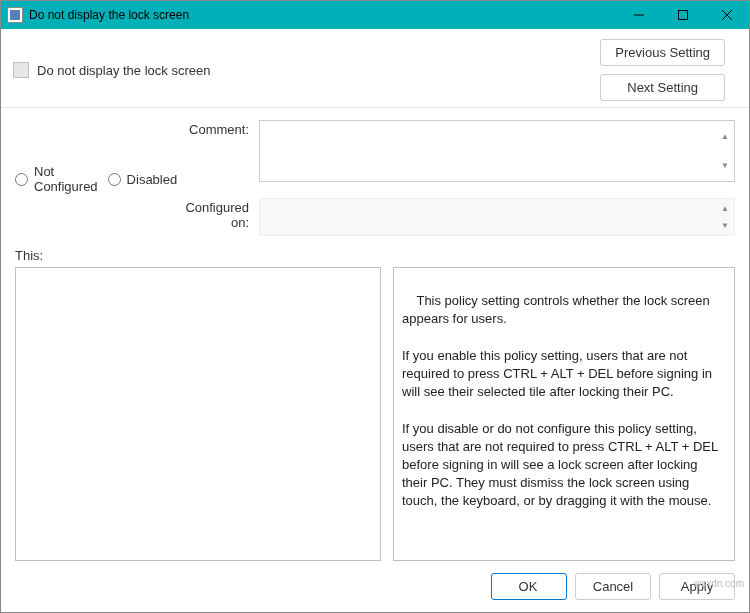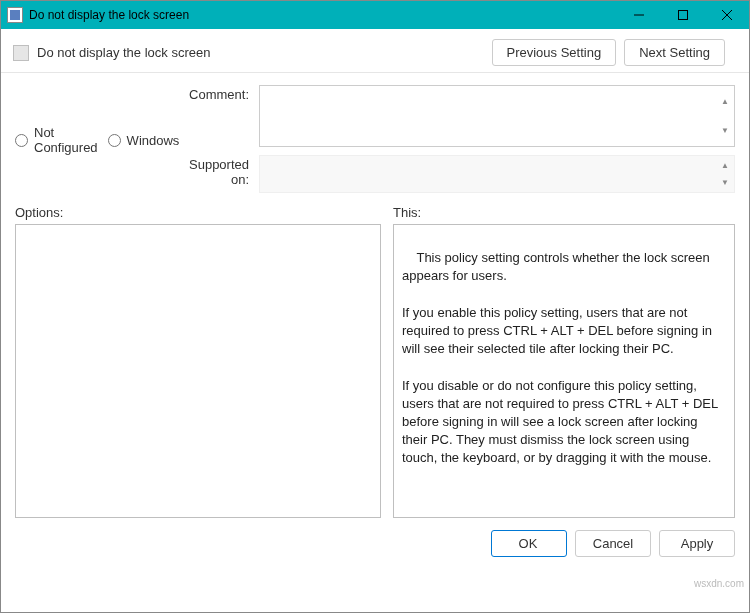--- a/index.html
+++ b/index.html
@@ -7,29 +7,29 @@
     .titlebar { background: #00b0b9; height: 28px; display: flex; align-items: center; padding: 0 0 0 6px; }
     .titlebar-icon { width: 16px; height: 16px; margin-right: 6px; background: #fff; border: 1px solid #888; display: inline-block; position: relative; }
     .titlebar-icon::after { content: ""; position: absolute; inset: 2px; background: #5a7fbf; }
     .titlebar-text { flex: 1; color: #000; font-size: 12px; }
     .titlebar-btns { display: flex; }
     .tbtn { width: 44px; height: 28px; display: flex; align-items: center; justify-content: center; }
     .tbtn svg { stroke: #000; stroke-width: 1; fill: none; }
     .subheader { display: flex; align-items: center; padding: 10px 12px 6px 12px; border-bottom: 1px solid #e6e6e6; }
     .sub-icon { width: 16px; height: 16px; margin-right: 8px; background: #e6e6e6; border: 1px solid #bfbfbf; }
     .sub-title { flex: 1; color: #333; }
-    .nav-btns { display: flex; gap: 8px; padding-right: 12px; }
+    .nav-btns { display: flex; gap: 8px; padding-right: 12px; flex-direction: column; }
     .btn { background: #fff; border: 1px solid #ccc; border-radius: 3px; padding: 5px 14px; color: #333; font-size: 13px; }
     .btn-primary { border-color: #0078d4; padding-left: 12px; }
     .upper { display: flex; padding: 12px 14px 4px 14px; gap: 14px; }
     .radios { width: 140px; display: flex; flex-direction: row; gap: 10px; padding-top: 2px; }
     .radio-row { display: flex; align-items: center; gap: 6px; color: #333; }
     .radio-row input { accent-color: #0067c0; margin: 0; }
     .radio-row.sel { color: #0067c0; }
-    .fields { flex: 1; display: flex; flex-direction: column; gap: 8px; }
+    .fields { flex: 1; display: flex; flex-direction: column; gap: 16px; }
     .field-row { display: flex; align-items: flex-start; gap: 10px; }
     .field-label { width: 80px; color: #333; padding-top: 2px; text-align: right; }
     .comment-box { flex: 1; height: 62px; border: 1px solid #ccc; background: #fff; position: relative; }
     .supported-box { flex: 1; min-height: 38px; border: 1px solid #efefef; background: #f8f8f8; padding: 6px 22px 6px 8px; color: #333; position: relative; }
     .spin-arrows { position: absolute; right: 1px; top: 1px; bottom: 1px; width: 16px; display: flex; flex-direction: column; }
     .spin-arrows span { flex: 1; display: flex; align-items: center; justify-content: center; color: #888; font-size: 8px; }
     .labels-row { display: flex; padding: 8px 14px 4px 14px; }
     .labels-row .opt-label { width: 378px; color: #333; }
     .labels-row .help-label { flex: 1; color: #333; }
     .panes { display: flex; padding: 0 14px; gap: 12px; }
@@ -76,48 +76,47 @@
 </div>
 
 <div class="upper">
   <div class="radios">
     <label class="radio-row">
       <input type="radio" name="st" style="">
       <span>Not Configured</span>
     </label>
     <label class="radio-row">
       <input type="radio" name="st" style="">
-      <span>Windows</span>
+      <span>Disabled</span>
     </label>
   </div>
   <div class="fields">
     <div class="field-row">
       <div class="field-label">Comment:</div>
       <div class="comment-box">
         <span></span>
         <div class="spin-arrows">
             <span>▲</span>
             <span>▼</span>
           </div>
       </div>
     </div>
     <div class="field-row">
-      <div class="field-label">Supported on:</div>
+      <div class="field-label">Configured on:</div>
       <div class="supported-box">
         <div class="spin-arrows">
             <span>▲</span>
             <span>▼</span>
           </div>
       </div>
     </div>
   </div>
 </div>
 
 <div class="labels-row">
-  <div class="opt-label">Options:</div>
   <div class="help-label">This:</div>
 </div>
 
 <div class="panes">
   <div class="pane options-pane">
     <span></span>
   </div>
   <div class="pane help-pane">
     <span>This policy setting controls whether the lock screen appears for users.
 

